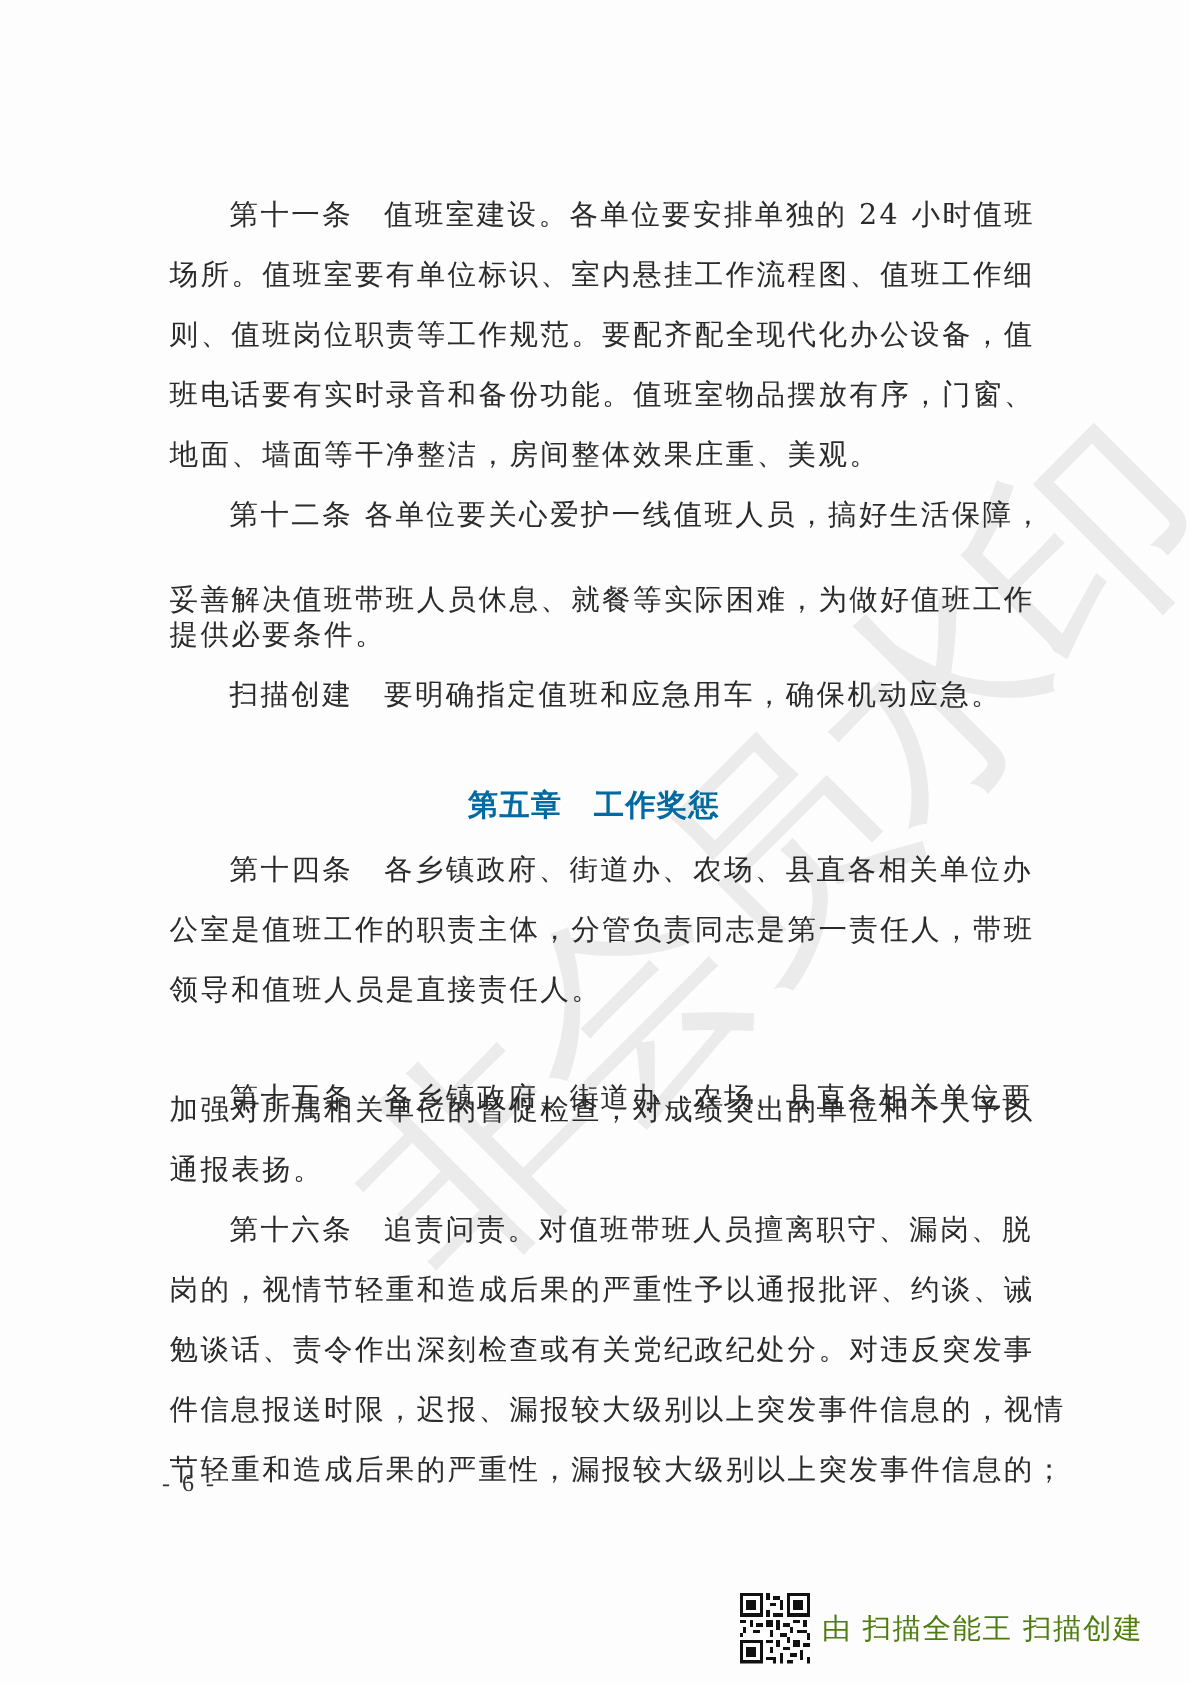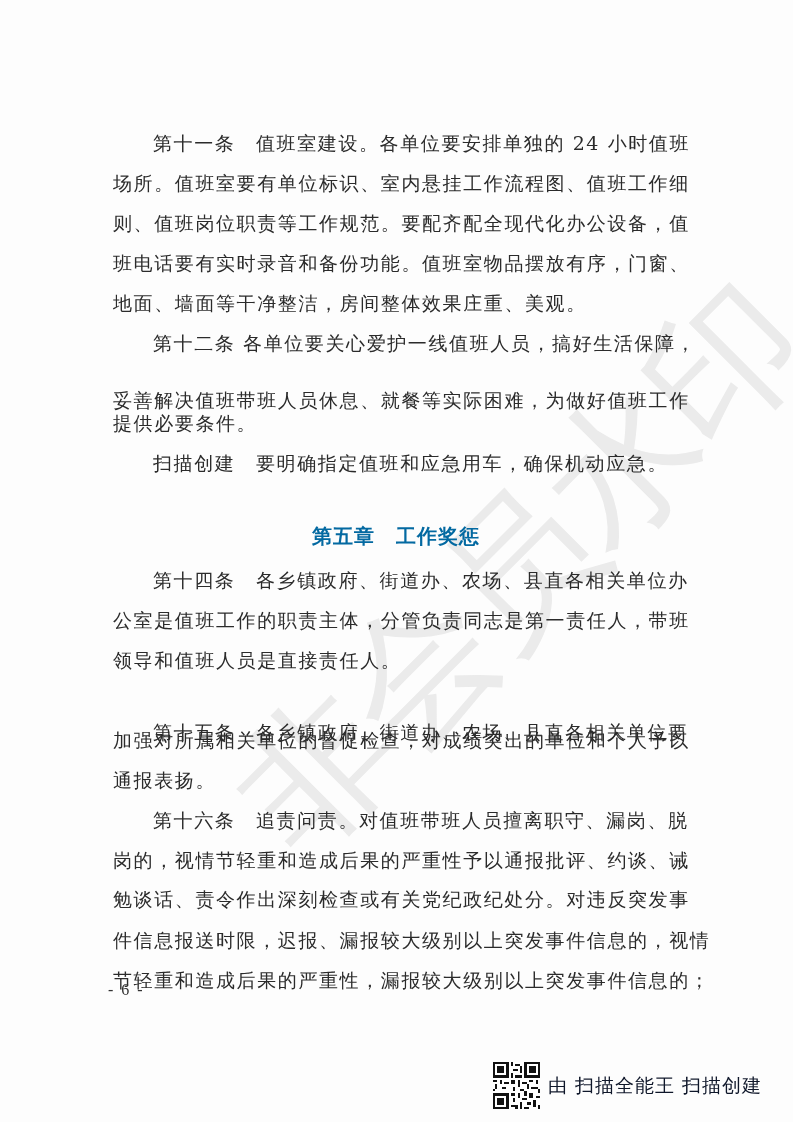--- a/index.html
+++ b/index.html
@@ -81,21 +81,21 @@
       gap: 8px;
     }
     .qr {
       width: 47px;
       height: 47px;
       display: block;
     }
     .scan-text {
       font-family: "DejaVu Sans", sans-serif;
       font-size: 19px;
-      color: #0f172a;
+      color: #4d7c0f;
       letter-spacing: 1px;
       white-space: nowrap;
     }
   </style>
 </head>
 <body>
 
 <div class="page">
 
   <div class="watermark">非会员水印</div>
@@ -119,21 +119,21 @@
     <div class="line indent" style="top:437px;">第十四条　各乡镇政府、街道办、农场、县直各相关单位办</div>
     <div class="line" style="top:477px;">公室是值班工作的职责主体，分管负责同志是第一责任人，带班</div>
     <div class="line" style="top:517px;">领导和值班人员是直接责任人。</div>
 
     <div class="line indent" style="top:557px;margin-top:32px;">第十五条　各乡镇政府、街道办、农场、县直各相关单位要</div>
     <div class="line" style="top:597px;">加强对所属相关单位的督促检查，对成绩突出的单位和个人予以</div>
     <div class="line" style="top:637px;">通报表扬。</div>
 
     <div class="line indent" style="top:677px;">第十六条　追责问责。对值班带班人员擅离职守、漏岗、脱</div>
     <div class="line" style="top:717px;text-align:center;">岗的，视情节轻重和造成后果的严重性予以通报批评、约谈、诫</div>
-    <div class="line" style="top:757px;font-family:Liberation Serif, serif;">勉谈话、责令作出深刻检查或有关党纪政纪处分。对违反突发事</div>
+    <div class="line" style="top:757px;">勉谈话、责令作出深刻检查或有关党纪政纪处分。对违反突发事</div>
     <div class="line" style="top:797px;">件信息报送时限，迟报、漏报较大级别以上突发事件信息的，视情</div>
     <div class="line" style="top:837px;">节轻重和造成后果的严重性，漏报较大级别以上突发事件信息的；</div>
   </div>
 
   <div class="page-number">- 6 -</div>
 
   <div class="footer-badge">
     <svg class="qr" viewBox="0 0 21 21" shape-rendering="crispEdges">
       <rect width="21" height="21" fill="#fff"></rect>
 

